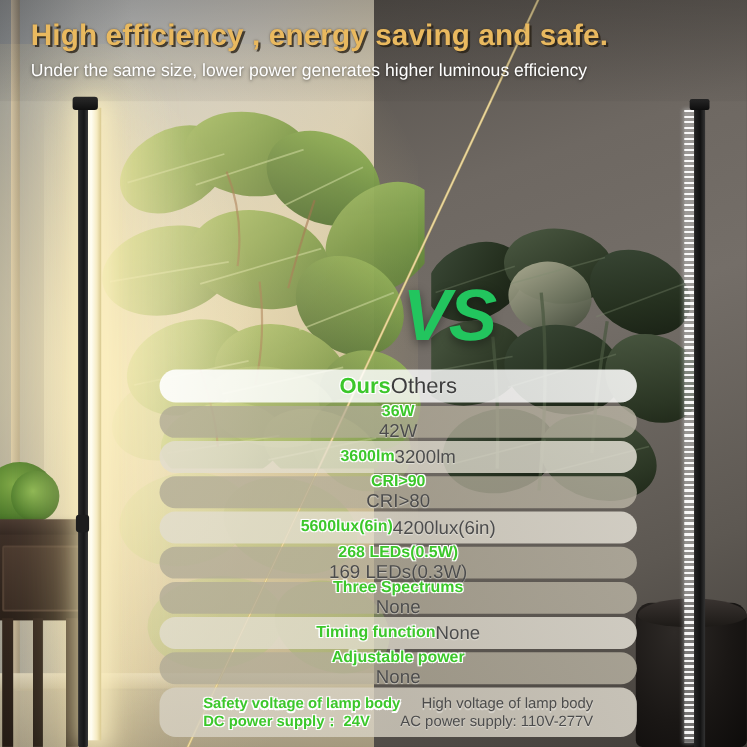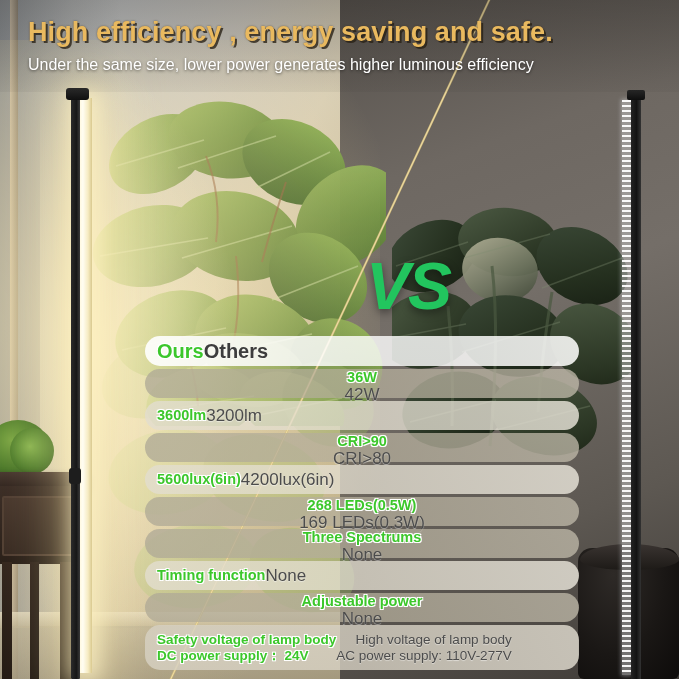--- a/index.html
+++ b/index.html
@@ -190,21 +190,21 @@
     text-shadow:0 3px 10px rgba(0,0,0,.45);
     margin-left:48px;
   }
 
   
   .cmp{
     position:absolute;left:145px;top:336px;width:434px;
   }
   .row{
     position:relative;
-    display:flex;align-items:center;justify-content:flex-start;
+    display:flex;align-items:center;justify-content:center;
     border-radius:15px;
     margin-bottom:3px;
     padding:0 12px;
     box-sizing:border-box;
     height:29px;
   }
   .row.head{
     height:30px;
     background:linear-gradient(90deg,rgba(255,255,255,.90),rgba(255,255,255,.80) 55%,rgba(252,252,250,.88));
   }
@@ -234,21 +234,21 @@
   }
   .head .ours{font-size:20px;}
   .others{
     color:#4c4c4c;
     font-size:17px;
     text-align:right;
     white-space:pre-line;
     line-height:1.15;
     text-shadow:0 1px 1px rgba(255,255,255,.5);
   }
-  .head .others{font-size:20px;font-weight:bold;color:#3d3d3d;}
+  .head .others{font-size:20px;font-weight:normal;color:#3d3d3d;}
   .last .ours{font-size:13.5px;}
   .last .others{font-size:13.5px;}
 </style>
 </head>
 <body>
 
 <div id="stage">
 
   <div class="photo">
 

